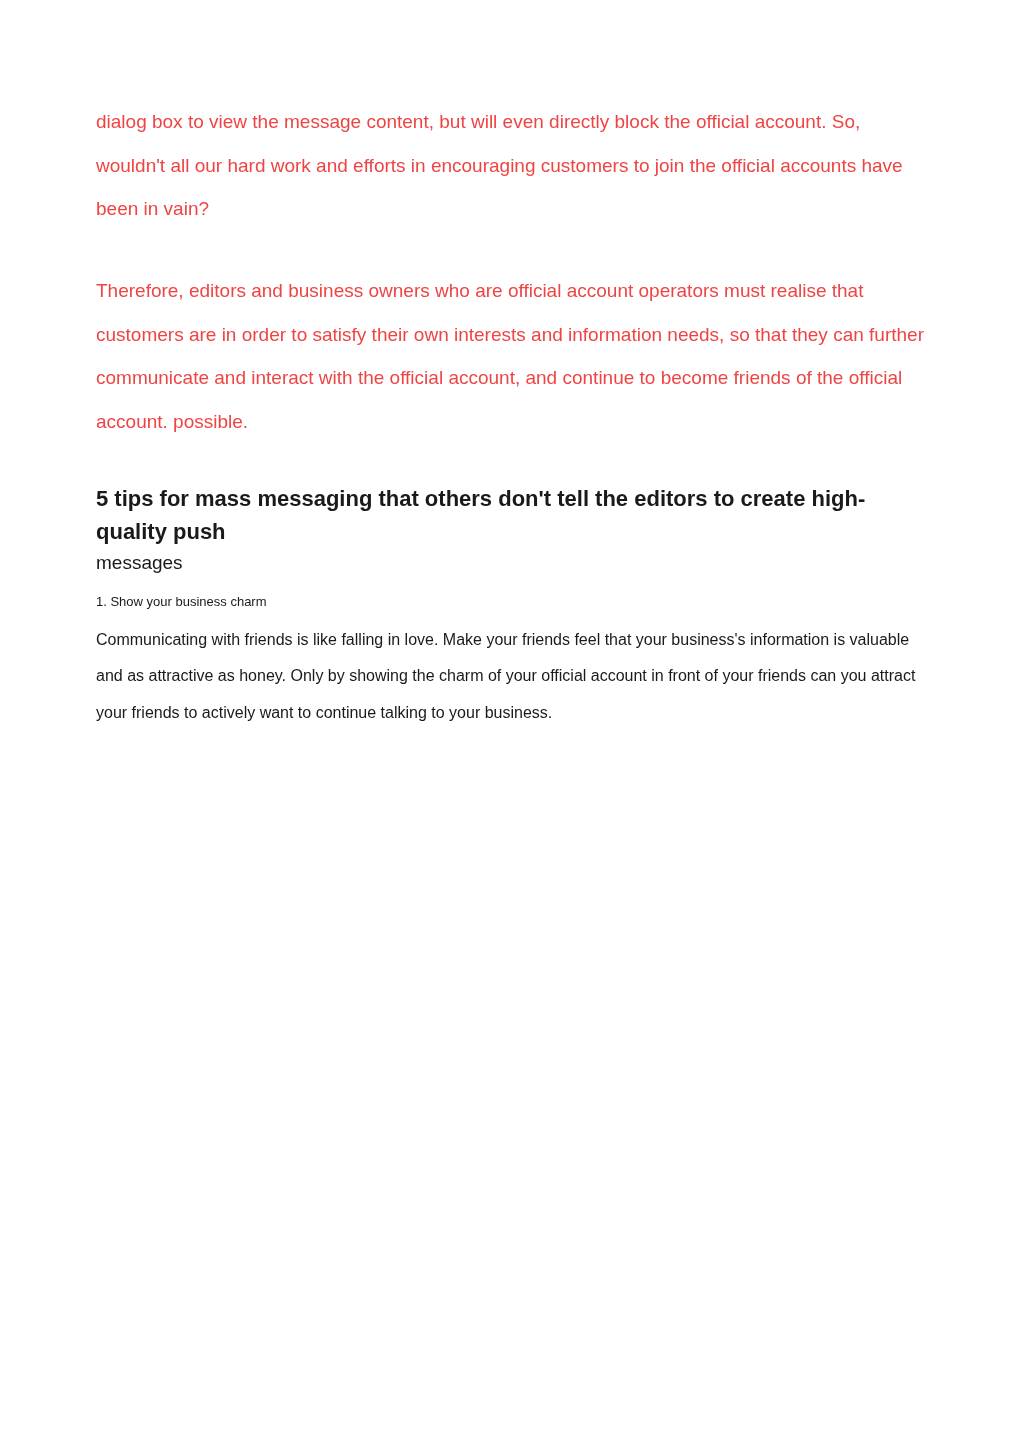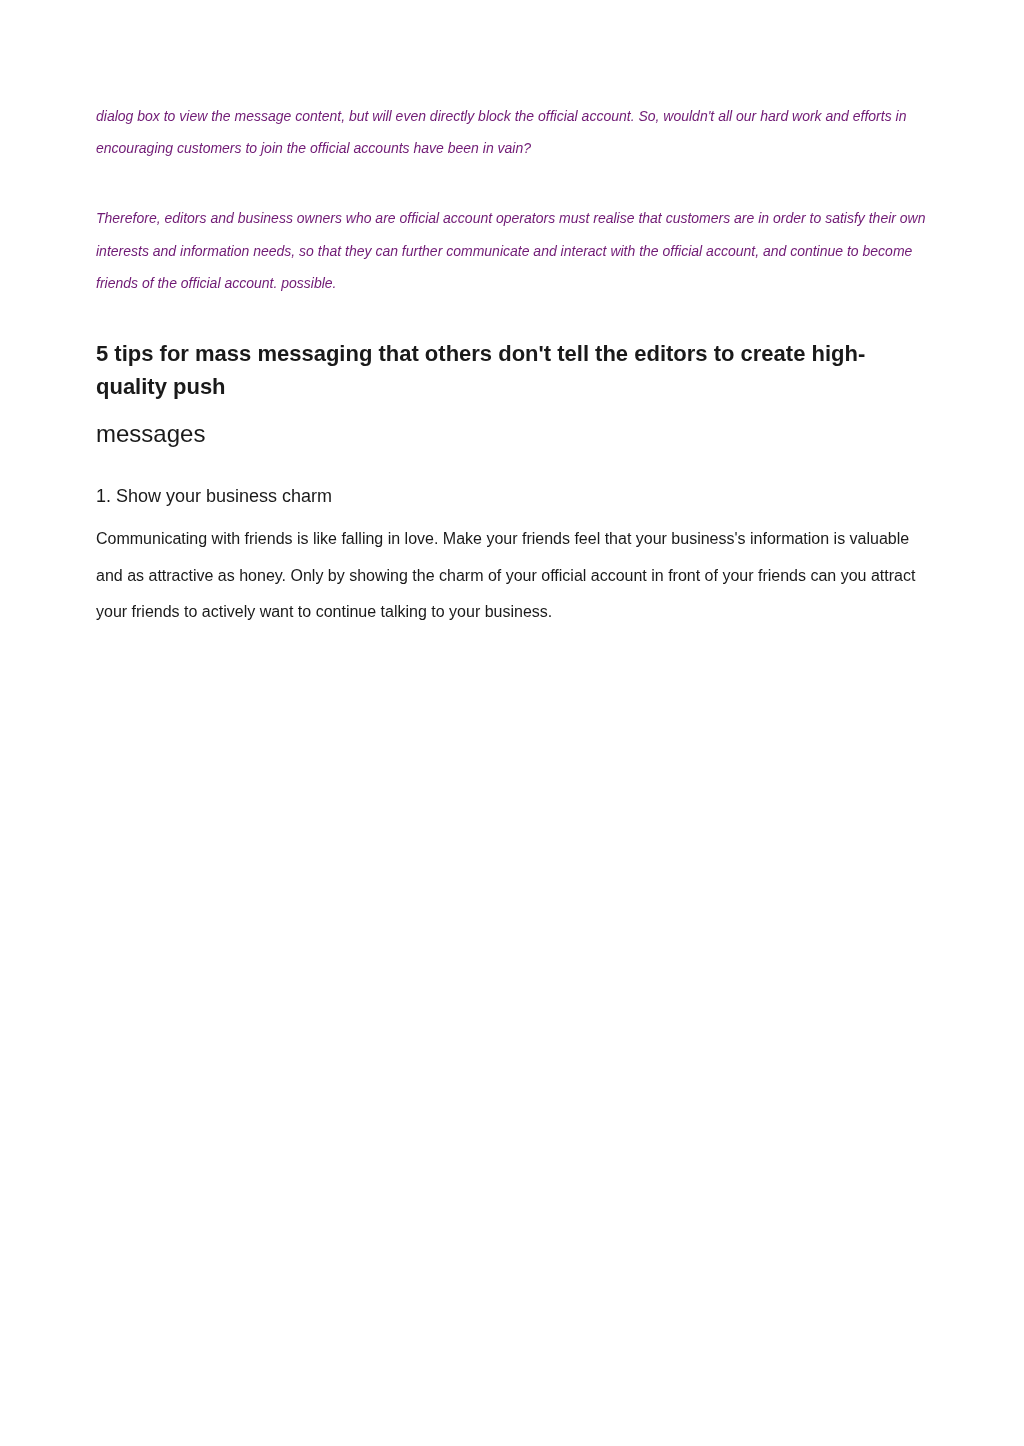--- a/index.html
+++ b/index.html
@@ -9,41 +9,39 @@
     }
     body {
       background: #ffffff;
       font-family: Arial, Helvetica, sans-serif;
       color: #1a1a1a;
       padding: 100px 96px 60px 96px;
       width: 1024px;
       min-height: 1446px;
     }
     .paragraph {
-      font-size: 14px;
+      font-size: 19px;
       line-height: 2.3;
       margin-bottom: 38px;
-      color: #701a75;
-      font-style: italic;
+      color: #ef4444;
     }
     .heading {
       font-size: 22px;
       font-weight: bold;
       line-height: 1.5;
+      color: #1a1a1a;
+    }
+    .subtext {
+      font-size: 19px;
+      line-height: 1.6;
       margin-bottom: 12px;
       color: #1a1a1a;
     }
-    .subtext {
-      font-size: 24px;
-      line-height: 1.6;
-      margin-bottom: 27px;
-      color: #1a1a1a;
-    }
     .list-item {
-      font-size: 18px;
+      font-size: 13px;
       line-height: 1.8;
       margin-bottom: 8px;
       color: #1a1a1a;
     }
     .body-text {
       font-size: 16px;
       line-height: 2.3;
       color: #1a1a1a;
     }
   </style>

